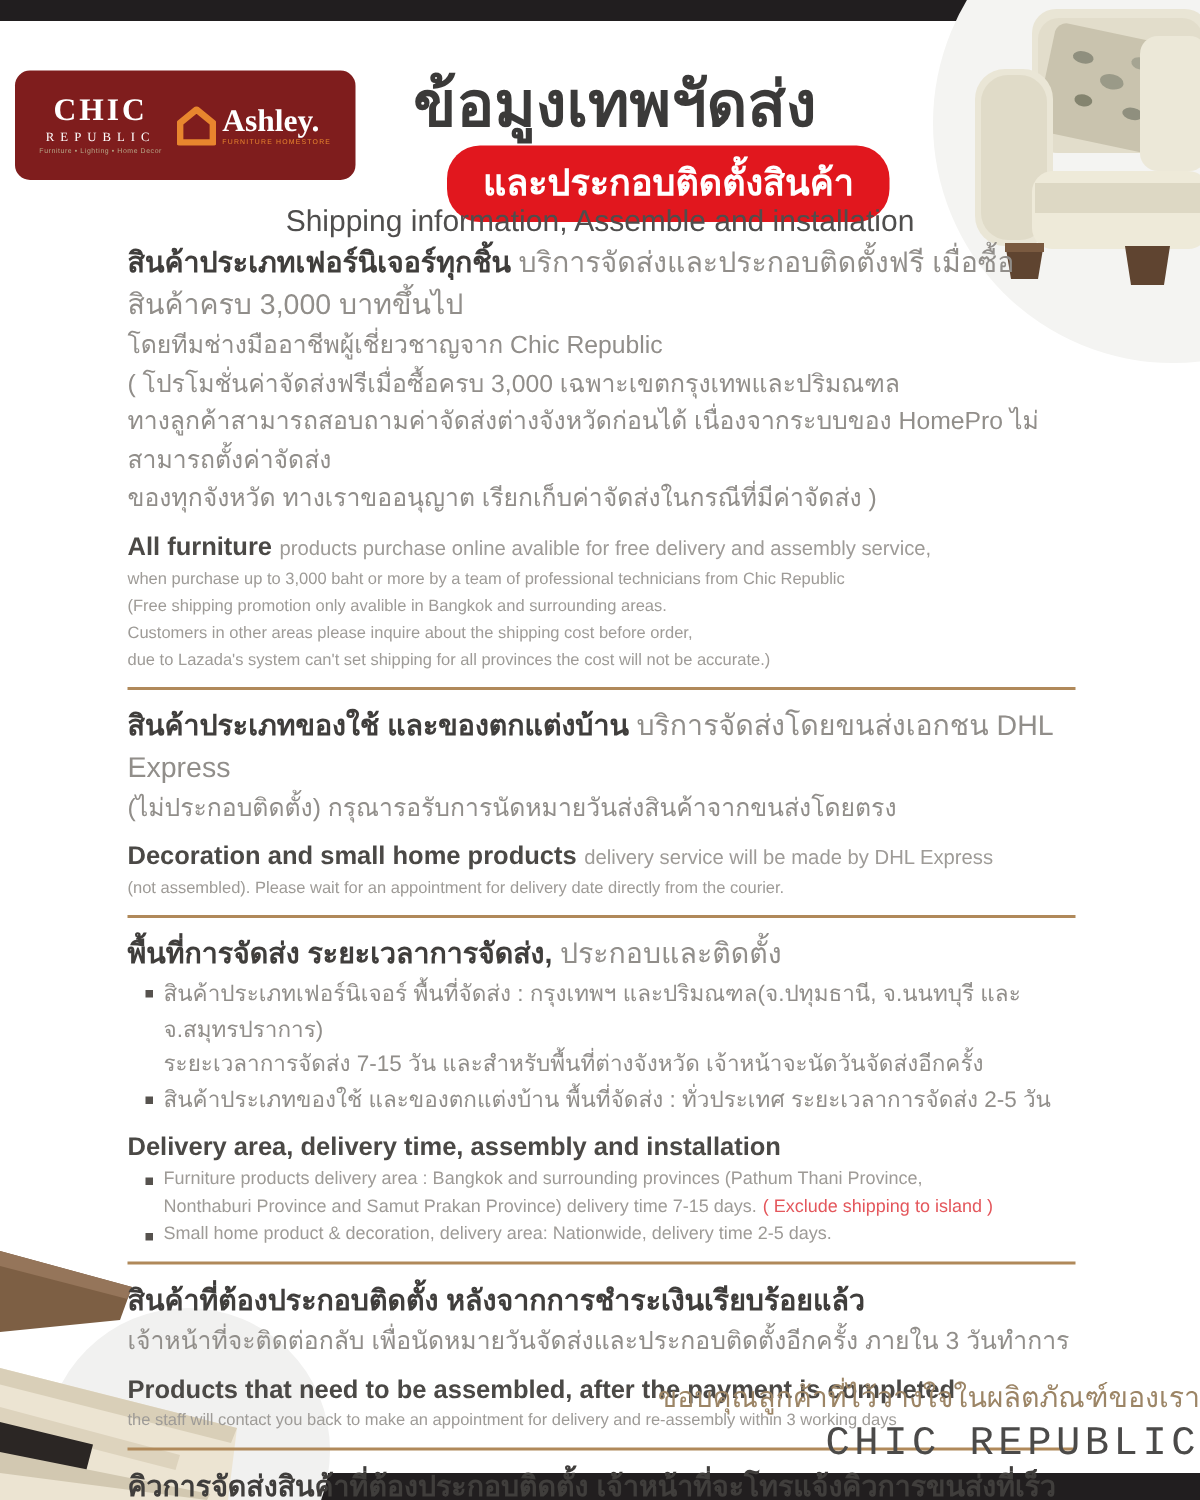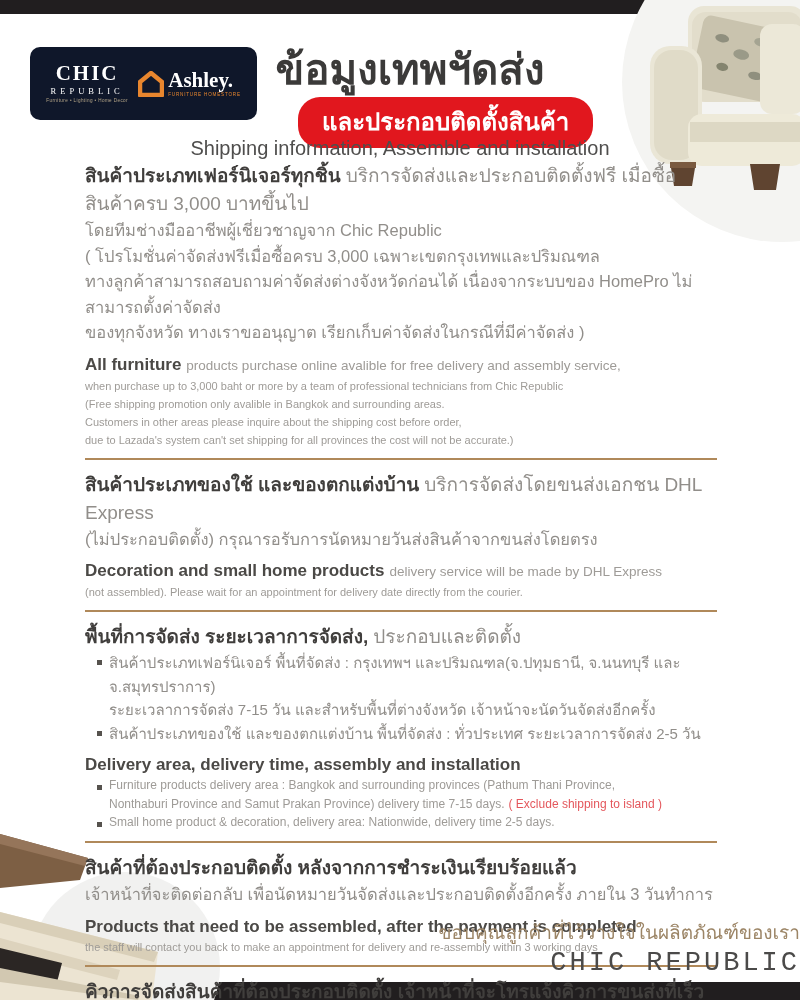--- a/index.html
+++ b/index.html
@@ -14,22 +14,22 @@
   .bottom-bar { position:absolute; bottom:0; left:0; width:800px; height:18px; background:#211e1f; z-index:1; }
   
   .hero-circle { position:absolute; left:622px; top:-78px; width:320px; height:320px; border-radius:50%; background:#f4f4f2; z-index:2; }
   .foot-circle { position:absolute; left:30px; top:872px; width:190px; height:190px; border-radius:50%; background:#f1f1f0; z-index:1; }
   
   .sofa-art { position:absolute; left:630px; top:4px; z-index:3; }
   .table-art { position:absolute; left:0; top:820px; z-index:3; }
   
   .logo-box {
     position:absolute; left:10px; top:47px; width:227px; height:73px;
-    background:#0f172a; border-radius:10px; z-index:4;
-    display:flex; align-items:center; justify-content:space-evenly; padding:0 6px;margin-left:20px;
+    background:#7f1d1d; border-radius:10px; z-index:4;
+    display:flex; align-items:center; justify-content:space-evenly; padding:0 6px;
   }
   .chic-logo { text-align:center; color:#fff; line-height:1; }
   .chic-name { font-family:"Liberation Serif","DejaVu Serif",serif; font-size:21px; letter-spacing:2px; font-weight:bold; }
   .chic-sub  { font-family:"Liberation Serif","DejaVu Serif",serif; font-size:8.5px; letter-spacing:4px; margin-top:3px; }
   .chic-tag  { font-size:4.6px; color:#b6a788; margin-top:4px; letter-spacing:0.4px; }
   .ashley-logo { display:flex; align-items:center; gap:4px; }
   .ashley-text { line-height:1; }
   .ashley-name { font-family:"Liberation Serif","DejaVu Serif",serif; color:#fff; font-weight:bold; font-size:21px; }
   .ashley-sub  { color:#e8862e; font-size:4.6px; letter-spacing:0.8px; margin-top:2px; }
   

